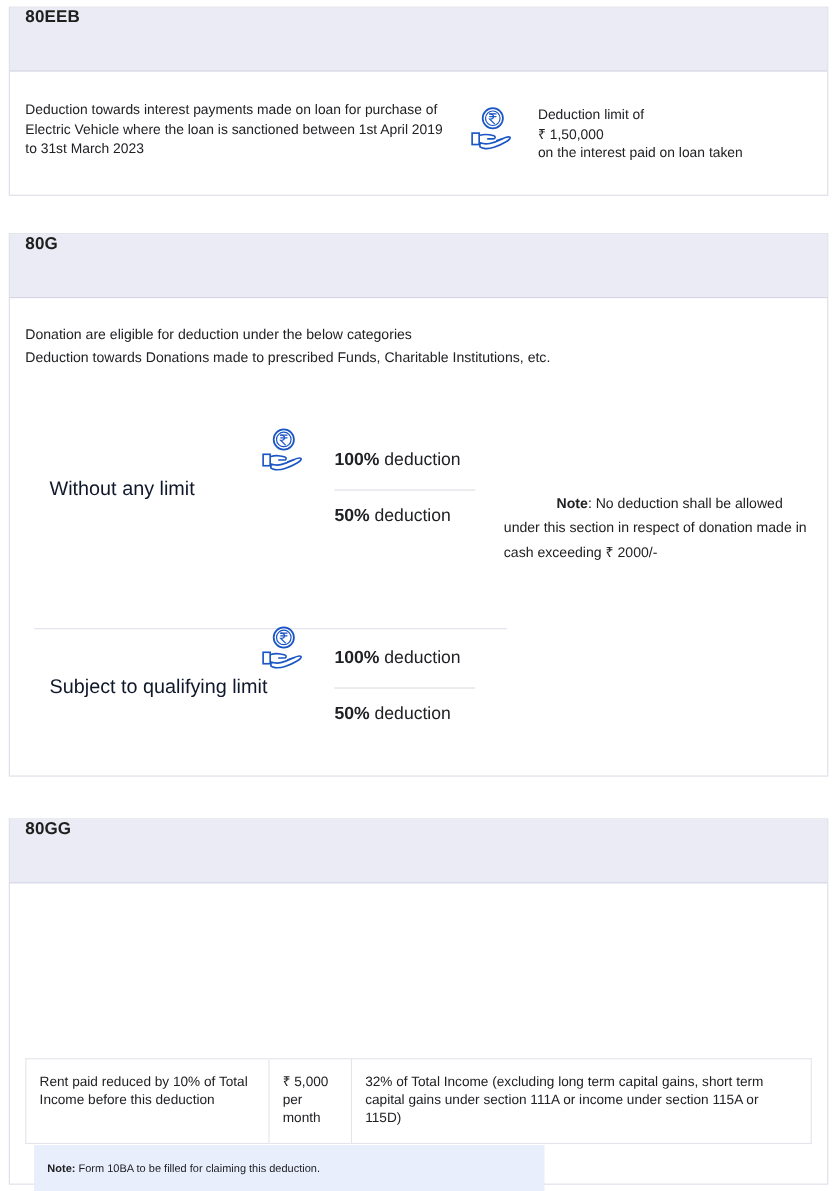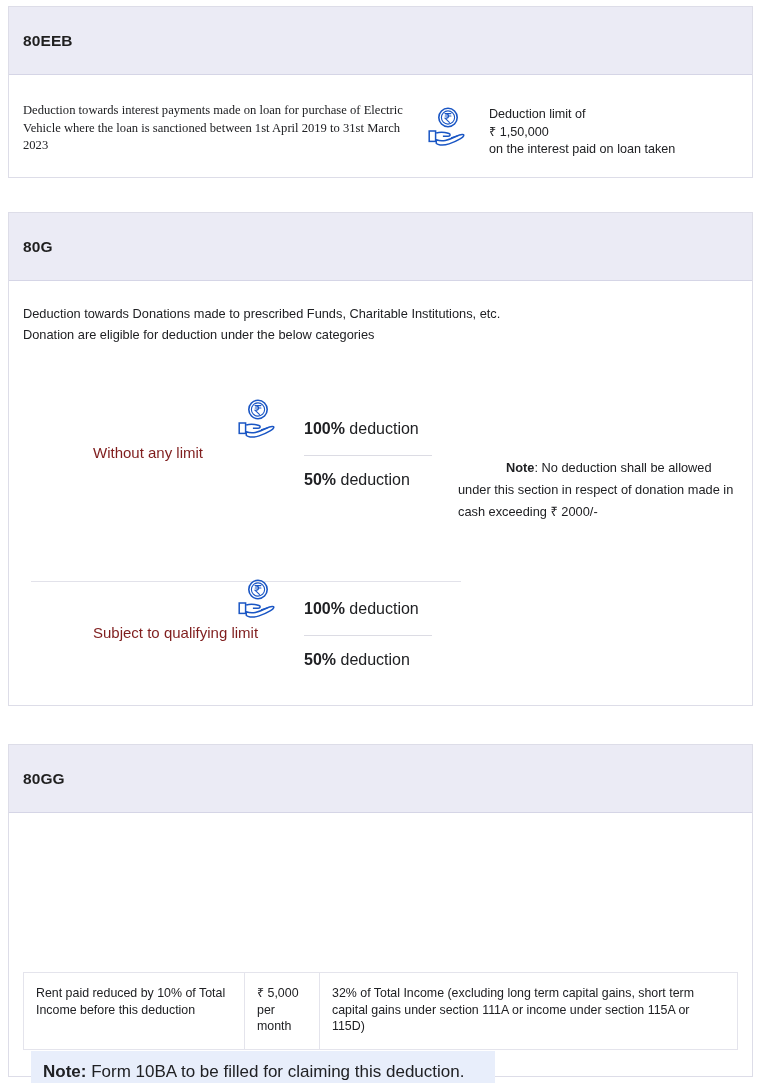--- a/index.html
+++ b/index.html
@@ -29,22 +29,21 @@
     background: #ffffff;
     border: 1px solid #dddde8;
     box-sizing: border-box;
   }
   .card-header {
     background: #ebebf5;
     border-bottom: 1px solid #d5d5e6;
     box-sizing: border-box;
     padding: 0 0 0 14px;
     display: flex;
-    align-items: center;
-    height: 68px;
+    height: 58px;
   }
   .card-header-title {
     font-size: 15.5px;
     font-weight: bold;
     color: #1f1f1f;
     letter-spacing: 0.1px;
   }
   .card-body {
     position: relative;
     box-sizing: border-box;
@@ -58,21 +57,20 @@
     left: 0; right: 0; top: 27px;
     display: flex;
     align-items: flex-start;
   }
   .eeb-desc {
     width: 380px;
     margin-left: 14px;
     font-size: 12.6px;
     line-height: 17.5px;
     color: #202124;
-    font-family: Liberation Serif, serif;
   }
   .eeb-icon-wrap {
     margin-left: 24px;
     margin-top: 4px;
   }
   .eeb-limit {
     margin-left: 16px;
     margin-top: 4px;
     font-size: 12.6px;
     line-height: 17.5px;
@@ -94,24 +92,23 @@
     line-height: 21px;
     color: #202124;
   }
 
   .g-block { position: absolute; left: 0; right: 0; }
   #g-block-1 { top: 117px; }
   #g-block-2 { top: 297px; }
 
   .g-label {
     position: absolute;
-    font-size: 15px;
-    color: #7f1d1d;
+    font-size: 18px;
+    color: #0f172a;
     white-space: nowrap;
-    margin-left: 48px;
   }
   .g-icon {
     position: absolute;
     left: 228px;
     top: 0px;
   }
   .g-ded-col {
     position: absolute;
     left: 295px;
     top: 22px;
@@ -191,21 +188,21 @@
     top: 238px;
     width: 464px;
     height: 42px;
     background: #e8eefb;
     display: flex;
     align-items: center;
     box-sizing: border-box;
     padding-left: 12px;
   }
   .gg-note-text {
-    font-size: 17px;
+    font-size: 10px;
     color: #202124;
   }
   .gg-note-text b { font-weight: bold; }
 </style>
 </head>
 <body>
 
 <div class="page">
 
   <div class="card" id="card-80eeb">
@@ -239,22 +236,22 @@
     </div>
   </div>
 
   <div class="card" id="card-80g">
     <div class="card-header">
       <span class="card-header-title">80G</span>
     </div>
     <div class="card-body">
 
       <div class="g-intro">
+        <div>Donation are eligible for deduction under the below categories</div>
         <div>Deduction towards Donations made to prescribed Funds, Charitable Institutions, etc.</div>
-        <div>Donation are eligible for deduction under the below categories</div>
       </div>
 
       <div class="g-block" id="g-block-1">
         <div class="g-label" style="left:36px; top:46px;">Without any limit</div>
         <div class="g-icon">
           <svg class="hand-rupee-icon" width="46" height="42" viewBox="0 0 46 42" aria-hidden="true">
             <circle cx="21" cy="11.5" r="9.2" fill="none" stroke="#1a56c4" stroke-width="1.6"></circle>
             <circle cx="21" cy="11.5" r="6.6" fill="none" stroke="#1a56c4" stroke-width="1.1"></circle>
             <g stroke="#1a56c4" stroke-width="1.15" stroke-linecap="round" fill="none">
               <path d="M18.2 7.6 H23.9"></path>

